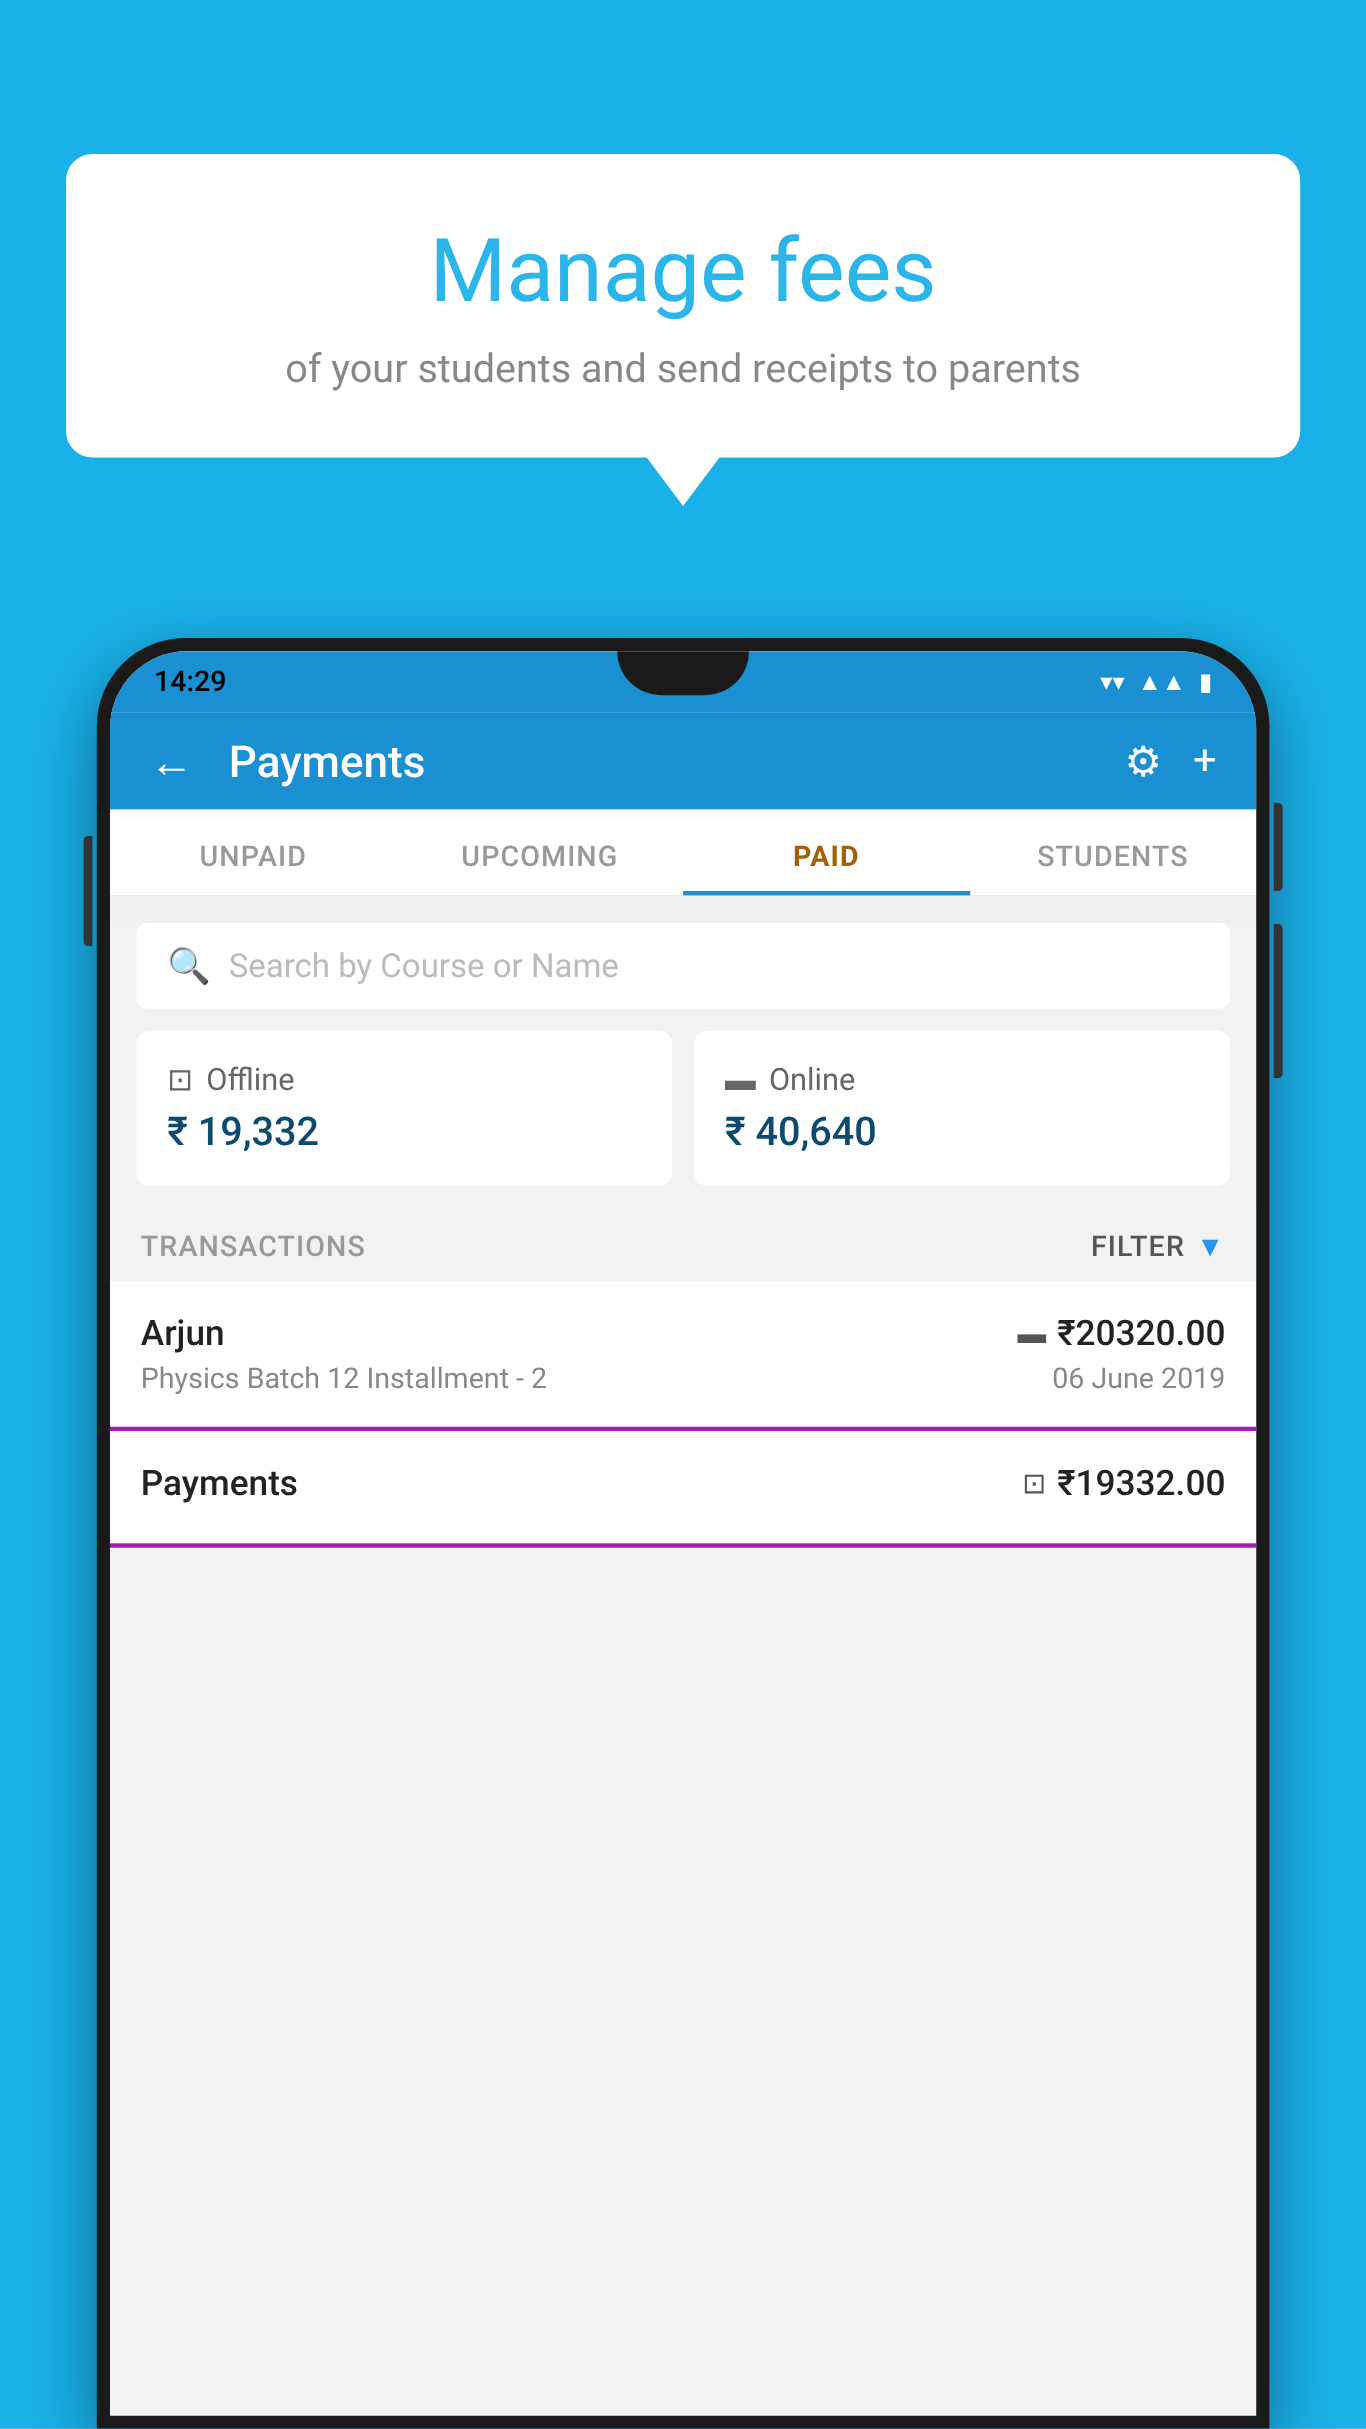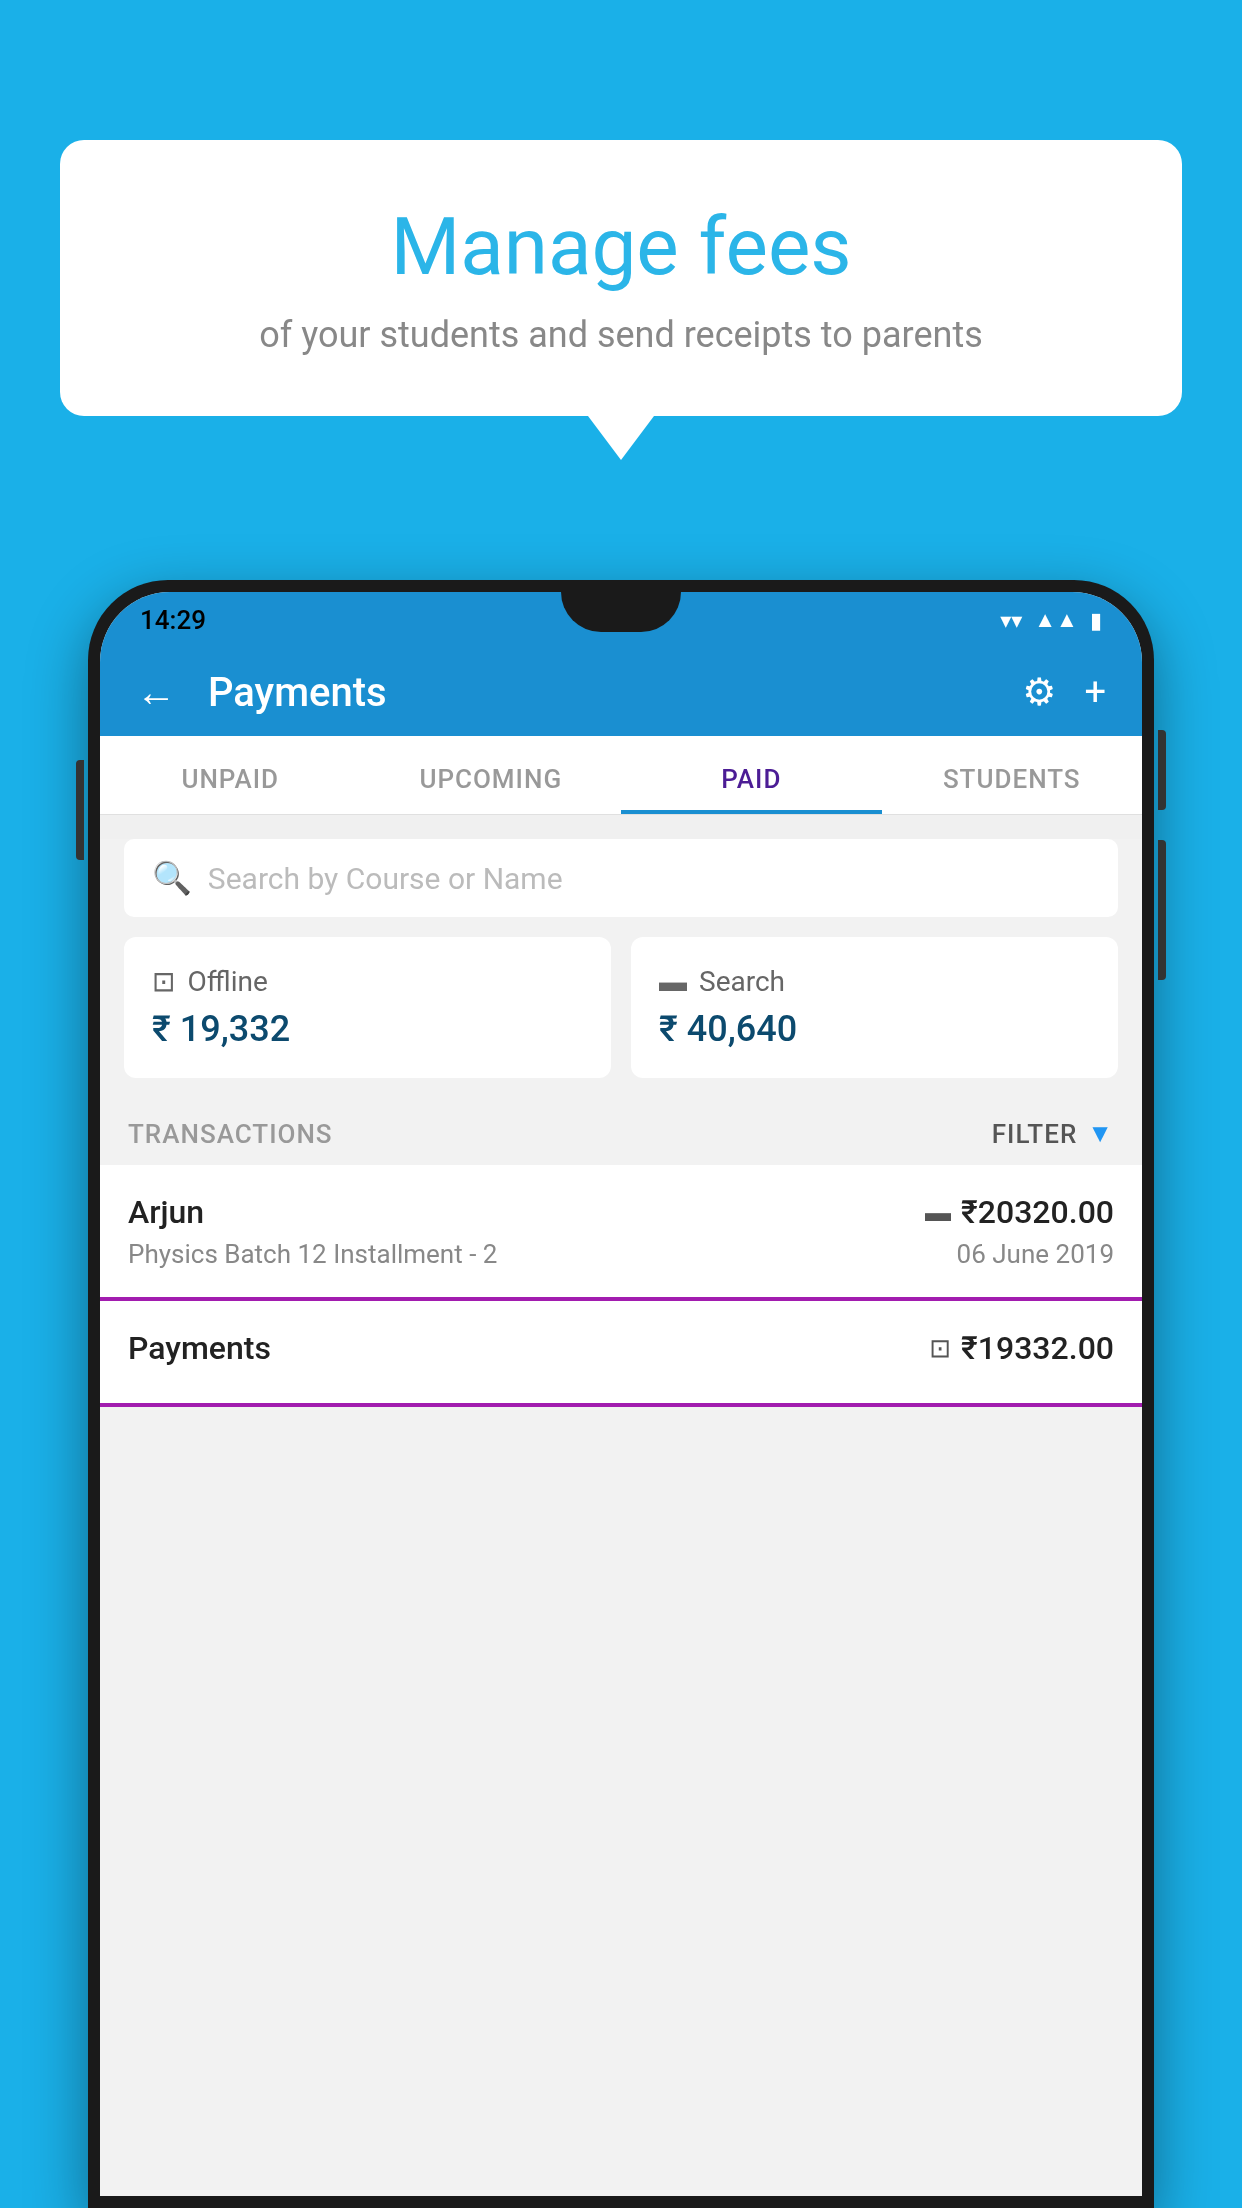--- a/index.html
+++ b/index.html
@@ -150,21 +150,22 @@
       text-align: center;
       padding: 28px 0 20px;
       font-size: 26px;
       font-weight: 500;
       color: #999;
       letter-spacing: 1px;
       position: relative;
       cursor: pointer;
     }
     .tab.active {
-      color: #4c1d95;
+      color: #a16207;
+      font-weight: bold;
     }
     .tab.active::after {
       content: '';
       position: absolute;
       bottom: 0;
       left: 0;
       right: 0;
       height: 4px;
       background: #1a8fd1;
     }
@@ -411,21 +412,21 @@
         <div class="payment-card">
           <div class="card-header">
             <span class="card-icon">⊡</span>
             <span class="card-type">Offline</span>
           </div>
           <div class="card-amount">₹ 19,332</div>
         </div>
         <div class="payment-card">
           <div class="card-header">
             <span class="card-icon">▬</span>
-            <span class="card-type">Search</span>
+            <span class="card-type">Online</span>
           </div>
           <div class="card-amount">₹ 40,640</div>
         </div>
       </div>
 
       <div class="transactions-header">
         <span class="transactions-label">TRANSACTIONS</span>
         <div class="filter-btn">
           <span>FILTER</span>
           <span class="filter-icon">▼</span>

